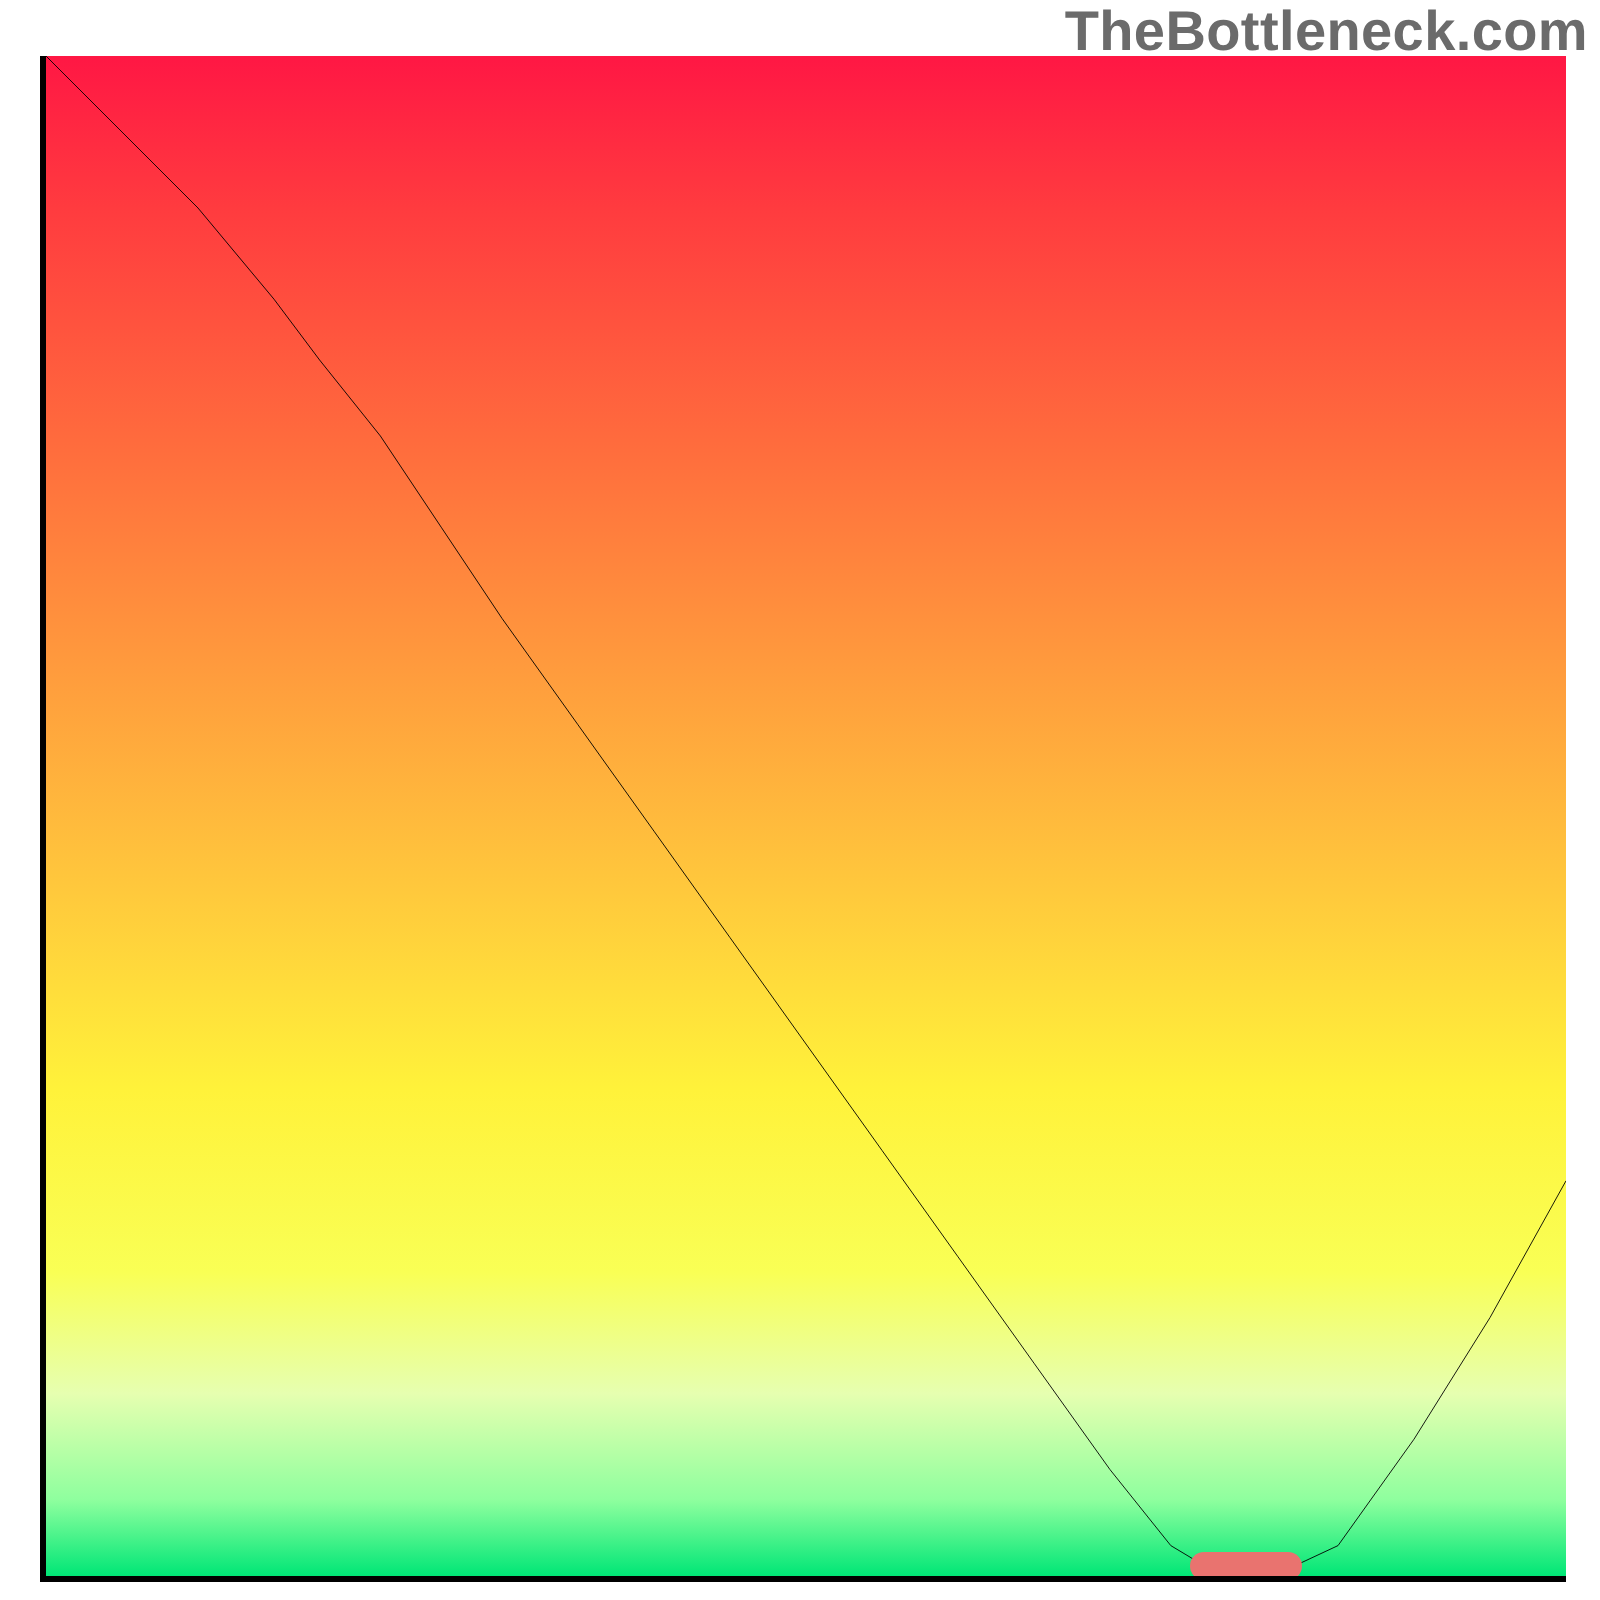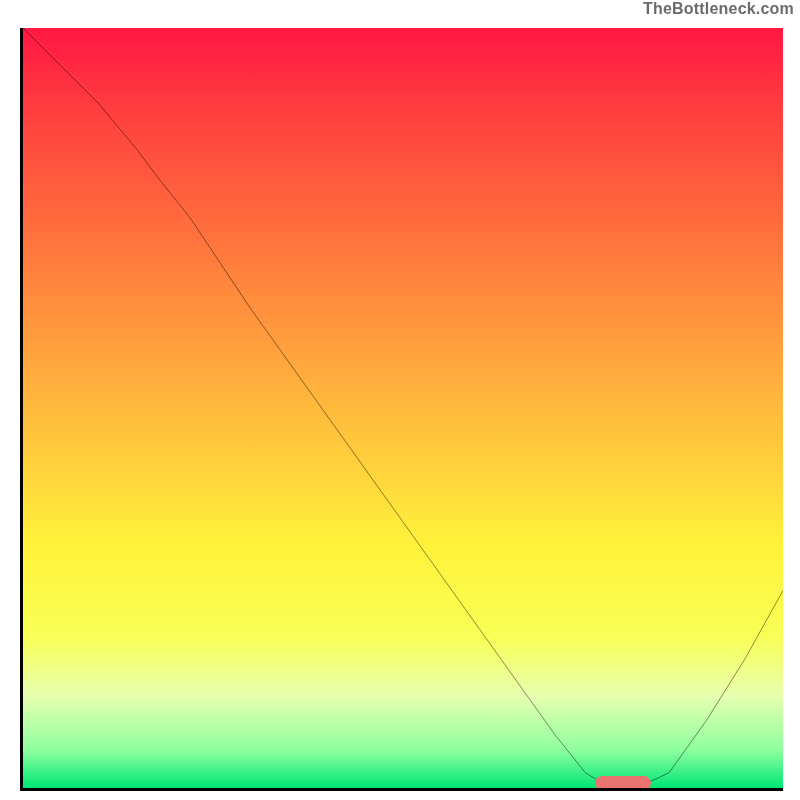--- a/index.html
+++ b/index.html
@@ -12,21 +12,21 @@
   }
   .container {
     position: relative;
     width: 800px;
     height: 800px;
   }
   .watermark {
     position: absolute;
     top: 0px;
     right: 6px;
-    font-size: 16px;
+    font-size: 28px;
     font-weight: bold;
     color: #6b6b6b;
     letter-spacing: 0.2px;
   }
   .plot-area {
     position: absolute;
     left: 20px;
     top: 28px;
     width: 760px;
     height: 760px;

